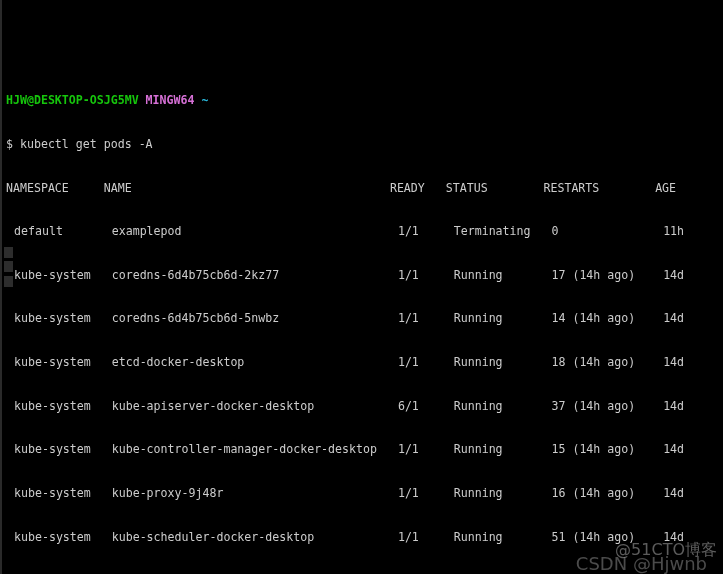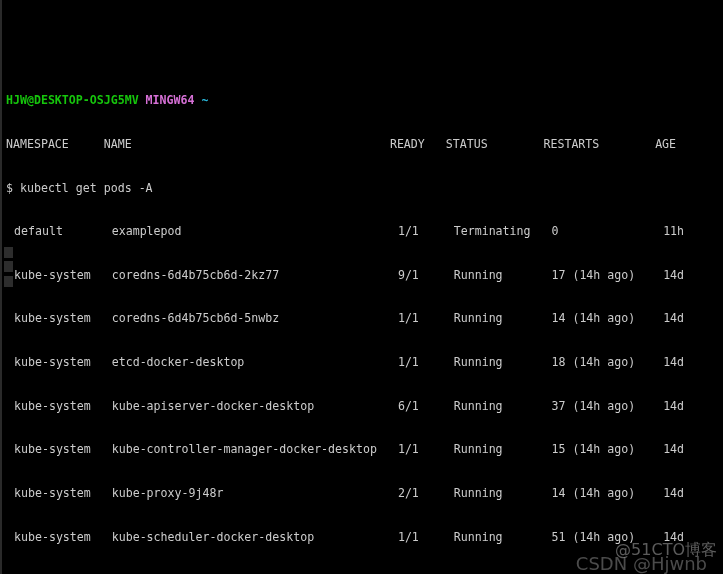--- a/index.html
+++ b/index.html
@@ -87,29 +87,29 @@
 </style>
 </head>
 <body>
 
 <div id="terminal">
   <div class="screen">
 
     
     <div class="block">
       <div class="line prompt-line"><span class="c-user">HJW@DESKTOP-OSJG5MV</span> <span class="c-host">MINGW64</span> <span class="c-tilde">~</span></div>
+      <div class="line"><span class="c-dollar">$</span> <span class="c-cmd">kubectl get pods -A</span></div>
       <div class="line c-header">NAMESPACE     NAME                                     READY   STATUS        RESTARTS        AGE</div>
-      <div class="line"><span class="c-dollar">$</span> <span class="c-cmd">kubectl get pods -A</span></div>
       <div class="line c-row">default       examplepod                               1/1     Terminating   0               11h</div>
-      <div class="line c-row">kube-system   coredns-6d4b75cb6d-2kz77                 9/1     Running       17 (14h ago)    14d</div>
+      <div class="line c-row">kube-system   coredns-6d4b75cb6d-2kz77                 1/1     Running       17 (14h ago)    14d</div>
       <div class="line c-row">kube-system   coredns-6d4b75cb6d-5nwbz                 1/1     Running       14 (14h ago)    14d</div>
       <div class="line c-row">kube-system   etcd-docker-desktop                      1/1     Running       18 (14h ago)    14d</div>
       <div class="line c-row">kube-system   kube-apiserver-docker-desktop            6/1     Running       37 (14h ago)    14d</div>
       <div class="line c-row">kube-system   kube-controller-manager-docker-desktop   1/1     Running       15 (14h ago)    14d</div>
-      <div class="line c-row">kube-system   kube-proxy-9j48r                         2/1     Running       14 (14h ago)    14d</div>
+      <div class="line c-row">kube-system   kube-proxy-9j48r                         1/1     Running       16 (14h ago)    14d</div>
       <div class="line c-row">kube-system   kube-scheduler-docker-desktop            1/1     Running       51 (14h ago)    14d</div>
       <div class="line c-row">kube-system   storage-provisioner                      1/1     Running       62 (14h ago)    14d</div>
       
     </div>
 
     
 
     
     
 

